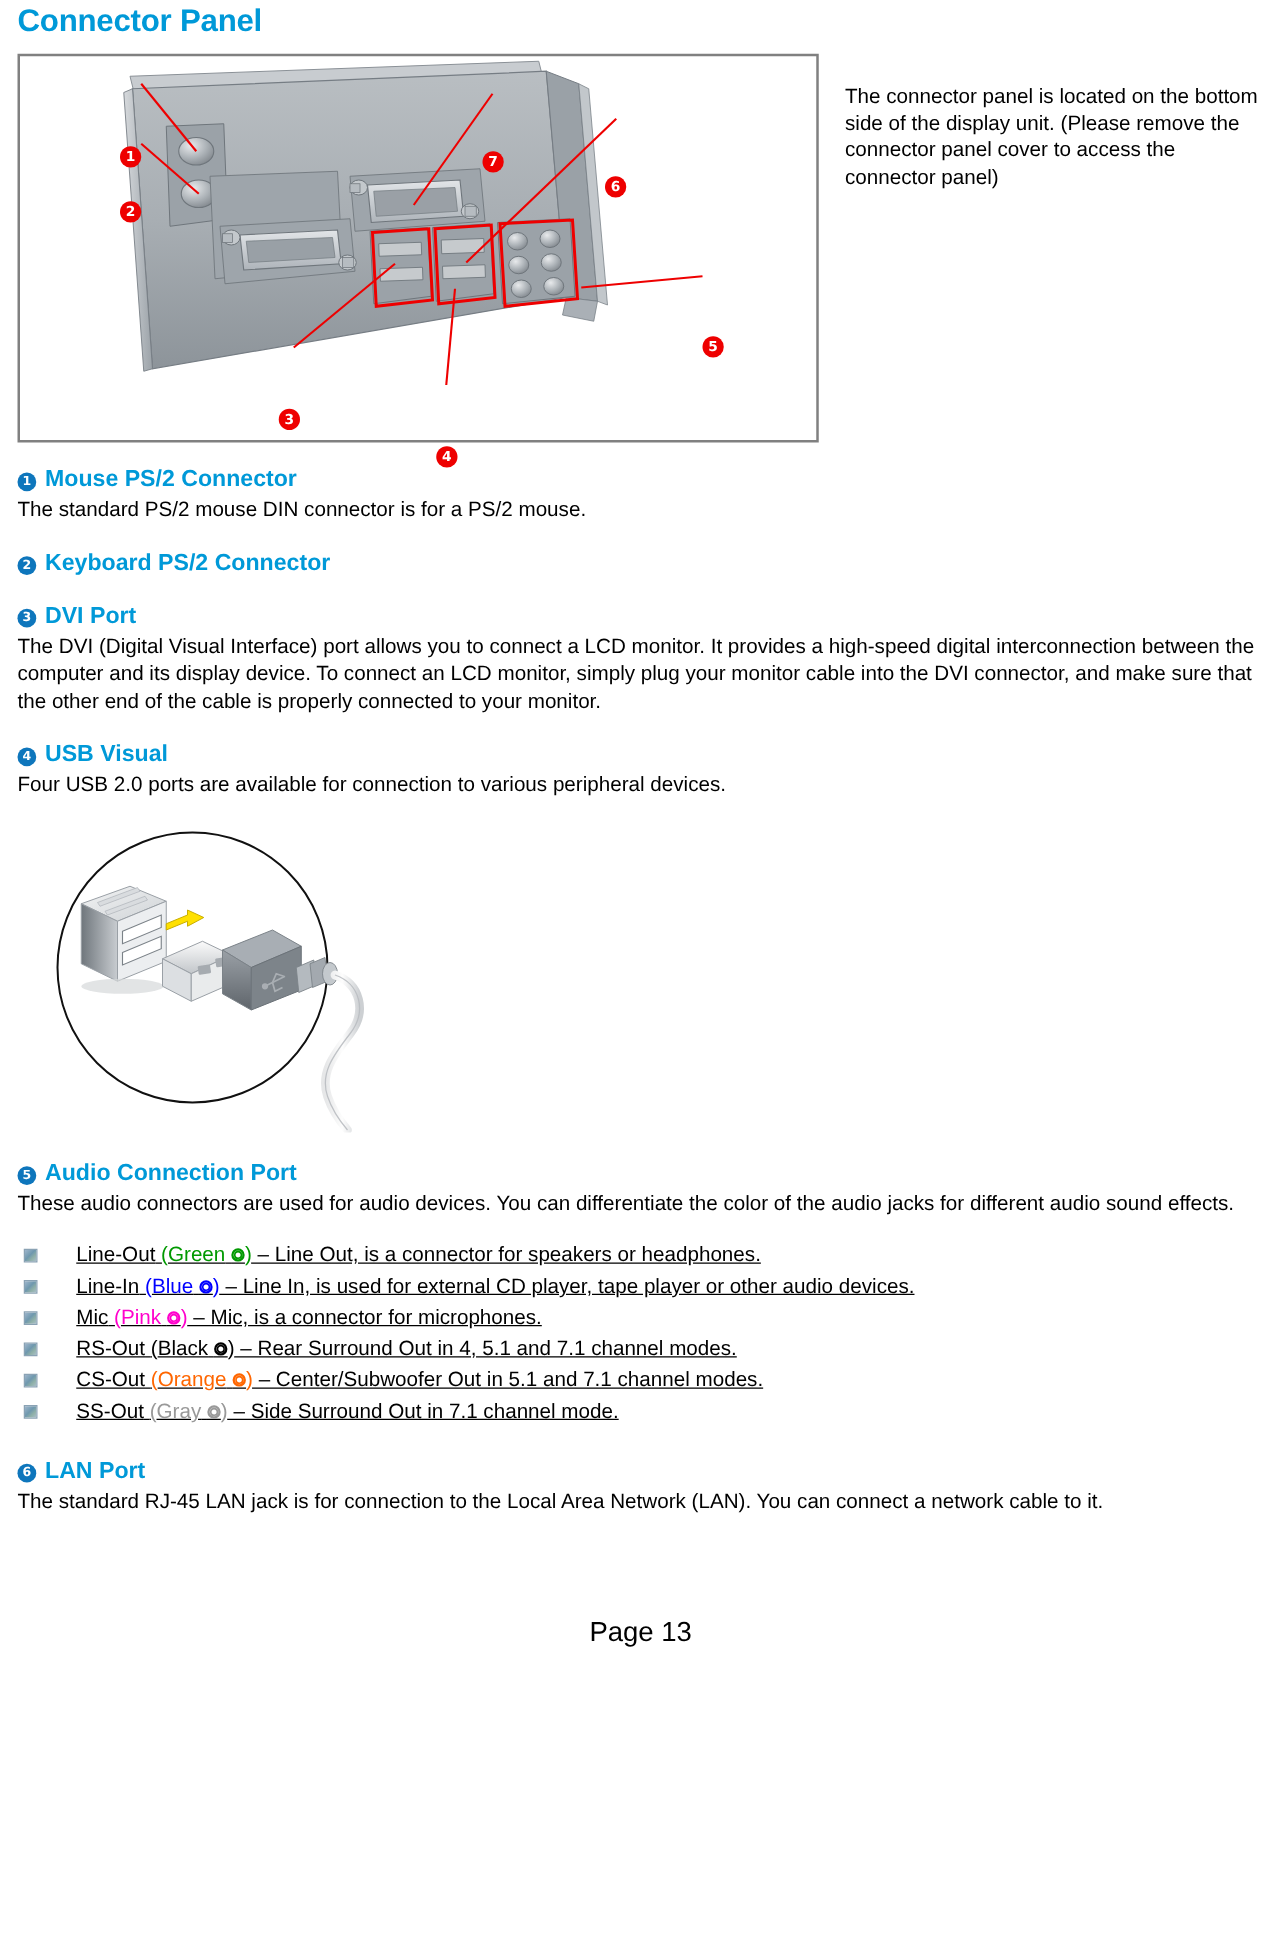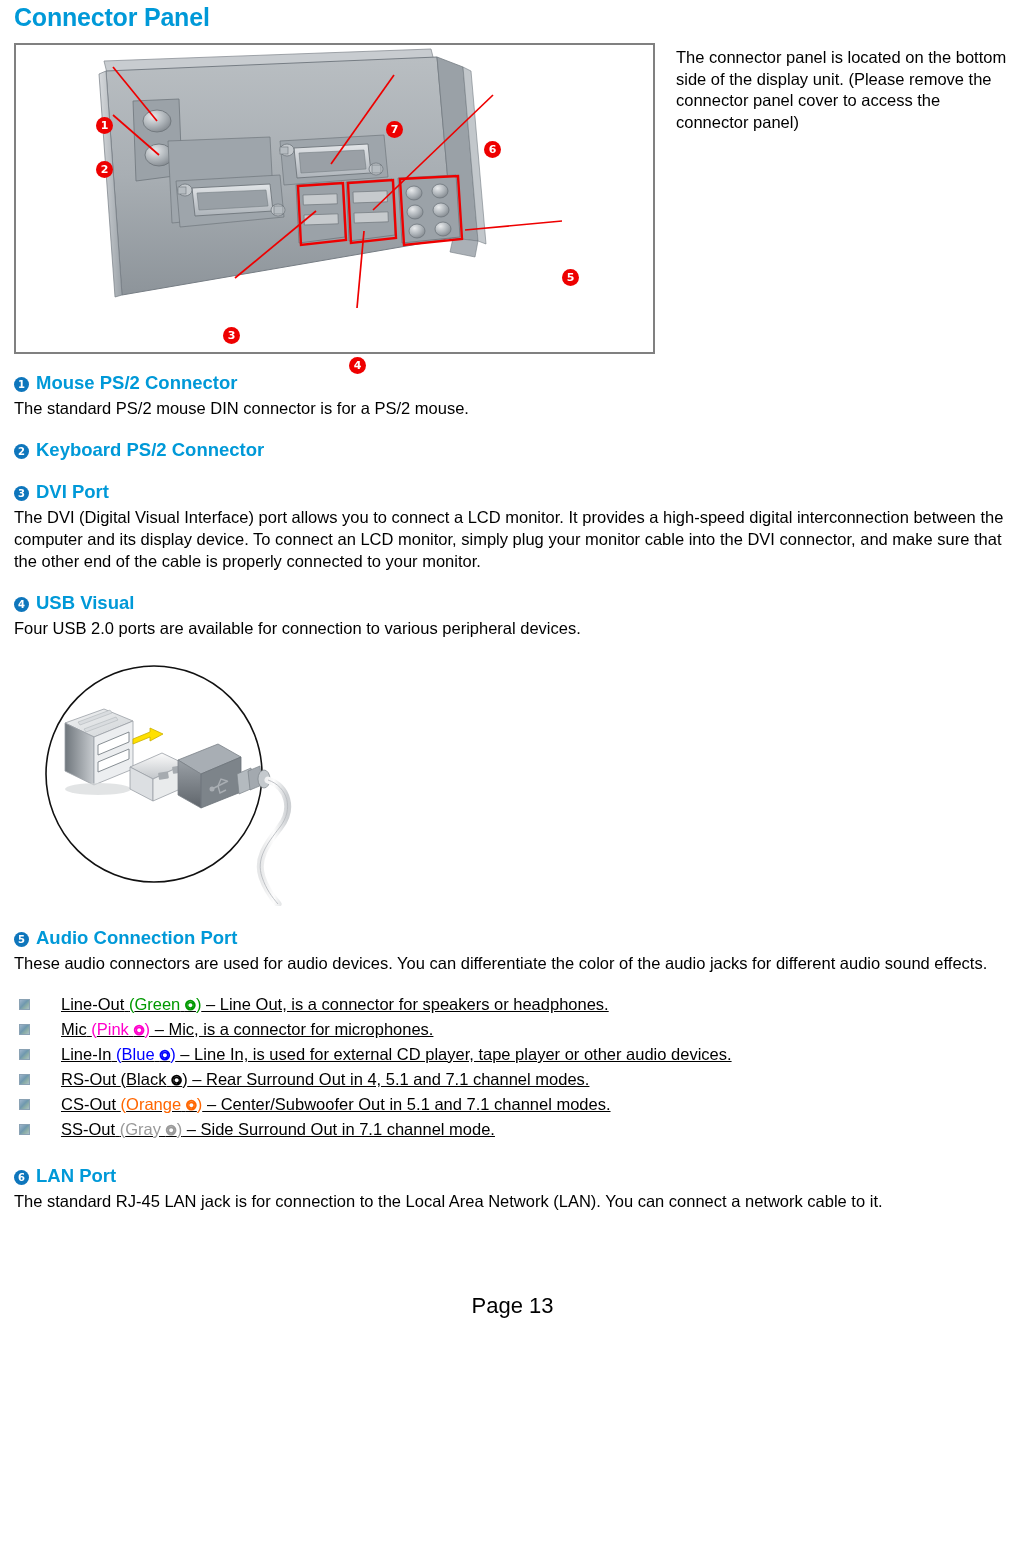--- a/index.html
+++ b/index.html
@@ -46,21 +46,21 @@
     width: 641px;
     height: 311px;
     border: 2px solid #808080;
     box-sizing: border-box;
     background: #ffffff;
     flex: 0 0 auto;
   }
   .figure-note {
     flex: 1 1 auto;
     margin-left: 21px;
-    margin-top: 4px;
+    margin-top: 24px;
     font-size: 16.5px;
     line-height: 21.5px;
     color: #000000;
     white-space: pre-line;
   }
 
   
   .callout {
     position: absolute;
     width: 17px;
@@ -380,24 +380,24 @@
       <span class="num-badge">5</span>
       <span>Audio Connection Port</span>
     </h2>
     <p class="body-text">These audio connectors are used for audio devices. You can differentiate the color of the audio jacks for different audio sound effects.</p>
 
     <ul class="audio-list">
       <li>
         <span class="bullet-sq"></span><span>Line-Out</span><span> </span><span style="color: rgb(0, 153, 0);"><span>(</span><span>Green</span><span> </span><span class="jack">⭗</span><span>)</span></span><span> – Line Out, is a connector for speakers or headphones.</span>
       </li>
       <li>
+        <span class="bullet-sq"></span><span>Line-In</span><span> </span><span style="color: rgb(0, 0, 255);"><span>(</span><span>Blue</span><span> </span><span class="jack">⭗</span><span>)</span></span><span> – Line In, is used for external CD player, tape player or other audio devices.</span>
+      </li>
+      <li>
         <span class="bullet-sq"></span><span>Mic</span><span> </span><span style="color: rgb(255, 0, 204);"><span>(</span><span>Pink</span><span> </span><span class="jack">⭗</span><span>)</span></span><span> – Mic, is a connector for microphones.</span>
-      </li>
-      <li>
-        <span class="bullet-sq"></span><span>Line-In</span><span> </span><span style="color: rgb(0, 0, 255);"><span>(</span><span>Blue</span><span> </span><span class="jack">⭗</span><span>)</span></span><span> – Line In, is used for external CD player, tape player or other audio devices.</span>
       </li>
       <li>
         <span class="bullet-sq"></span><span>RS-Out</span><span> </span><span style="color: rgb(0, 0, 0);"><span>(</span><span>Black</span><span> </span><span class="jack">⭗</span><span>)</span></span><span> – Rear Surround Out in 4, 5.1 and 7.1 channel modes.</span>
       </li>
       <li>
         <span class="bullet-sq"></span><span>CS-Out</span><span> </span><span style="color: rgb(255, 102, 0);"><span>(</span><span>Orange</span><span> </span><span class="jack">⭗</span><span>)</span></span><span> – Center/Subwoofer Out in 5.1 and 7.1 channel modes.</span>
       </li>
       <li>
         <span class="bullet-sq"></span><span>SS-Out</span><span> </span><span style="color: rgb(153, 153, 153);"><span>(</span><span>Gray</span><span> </span><span class="jack">⭗</span><span>)</span></span><span> – Side Surround Out in 7.1 channel mode.</span>
       </li>

